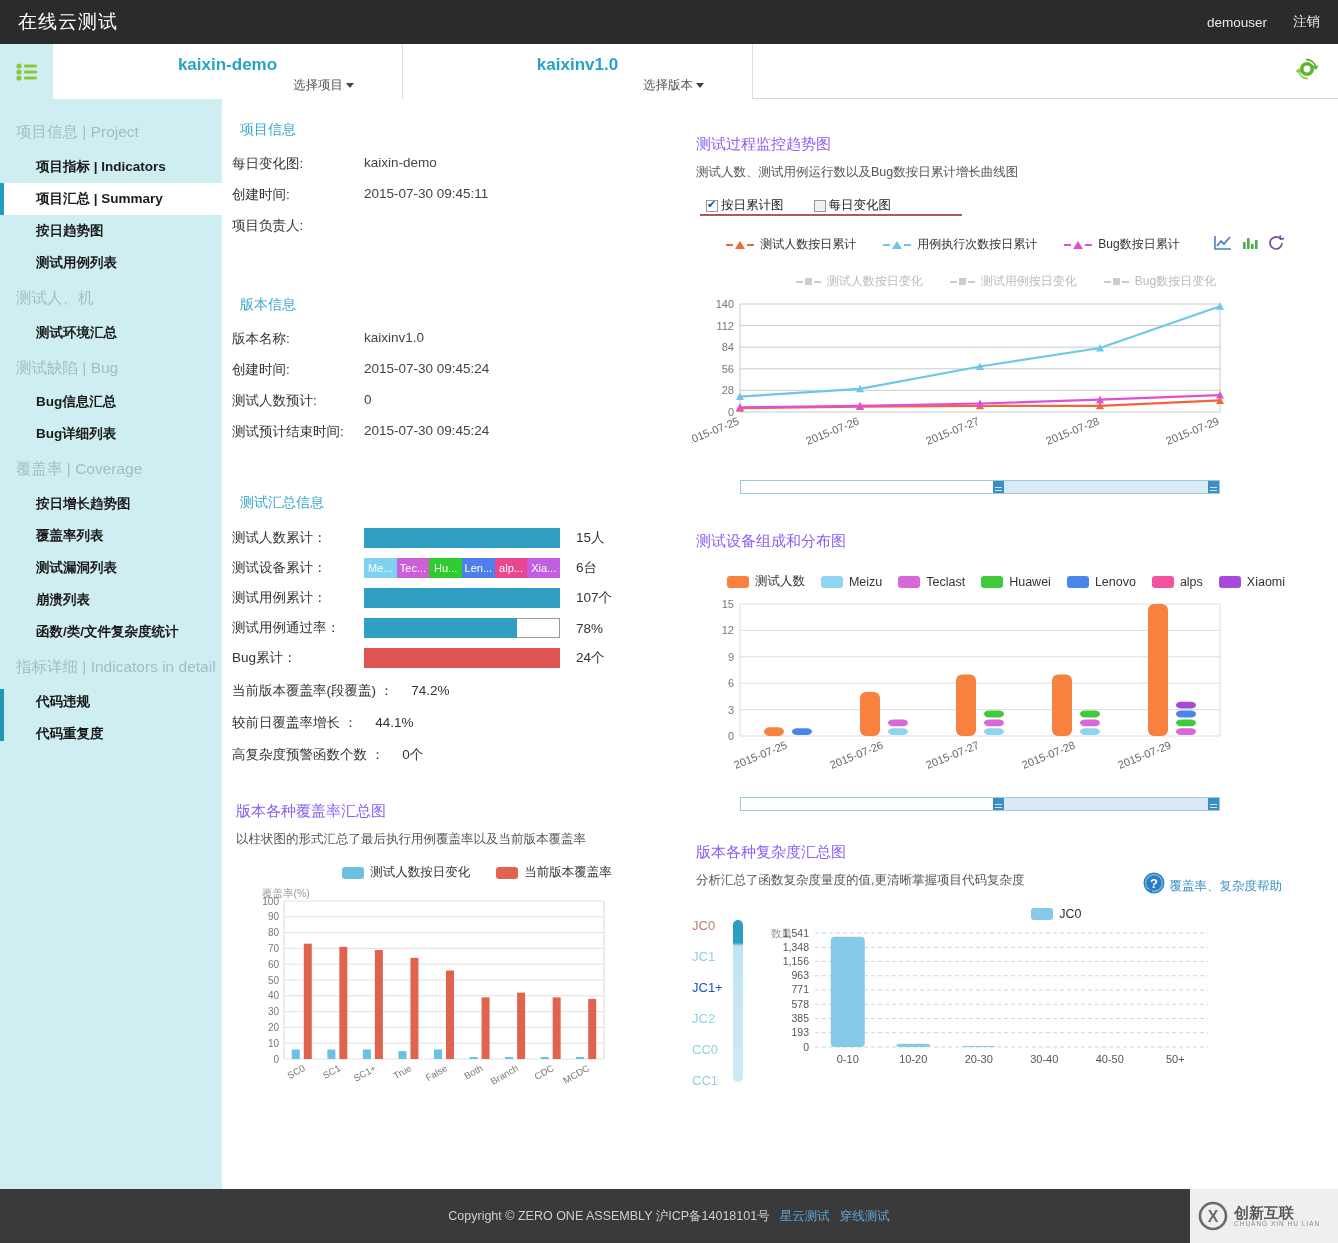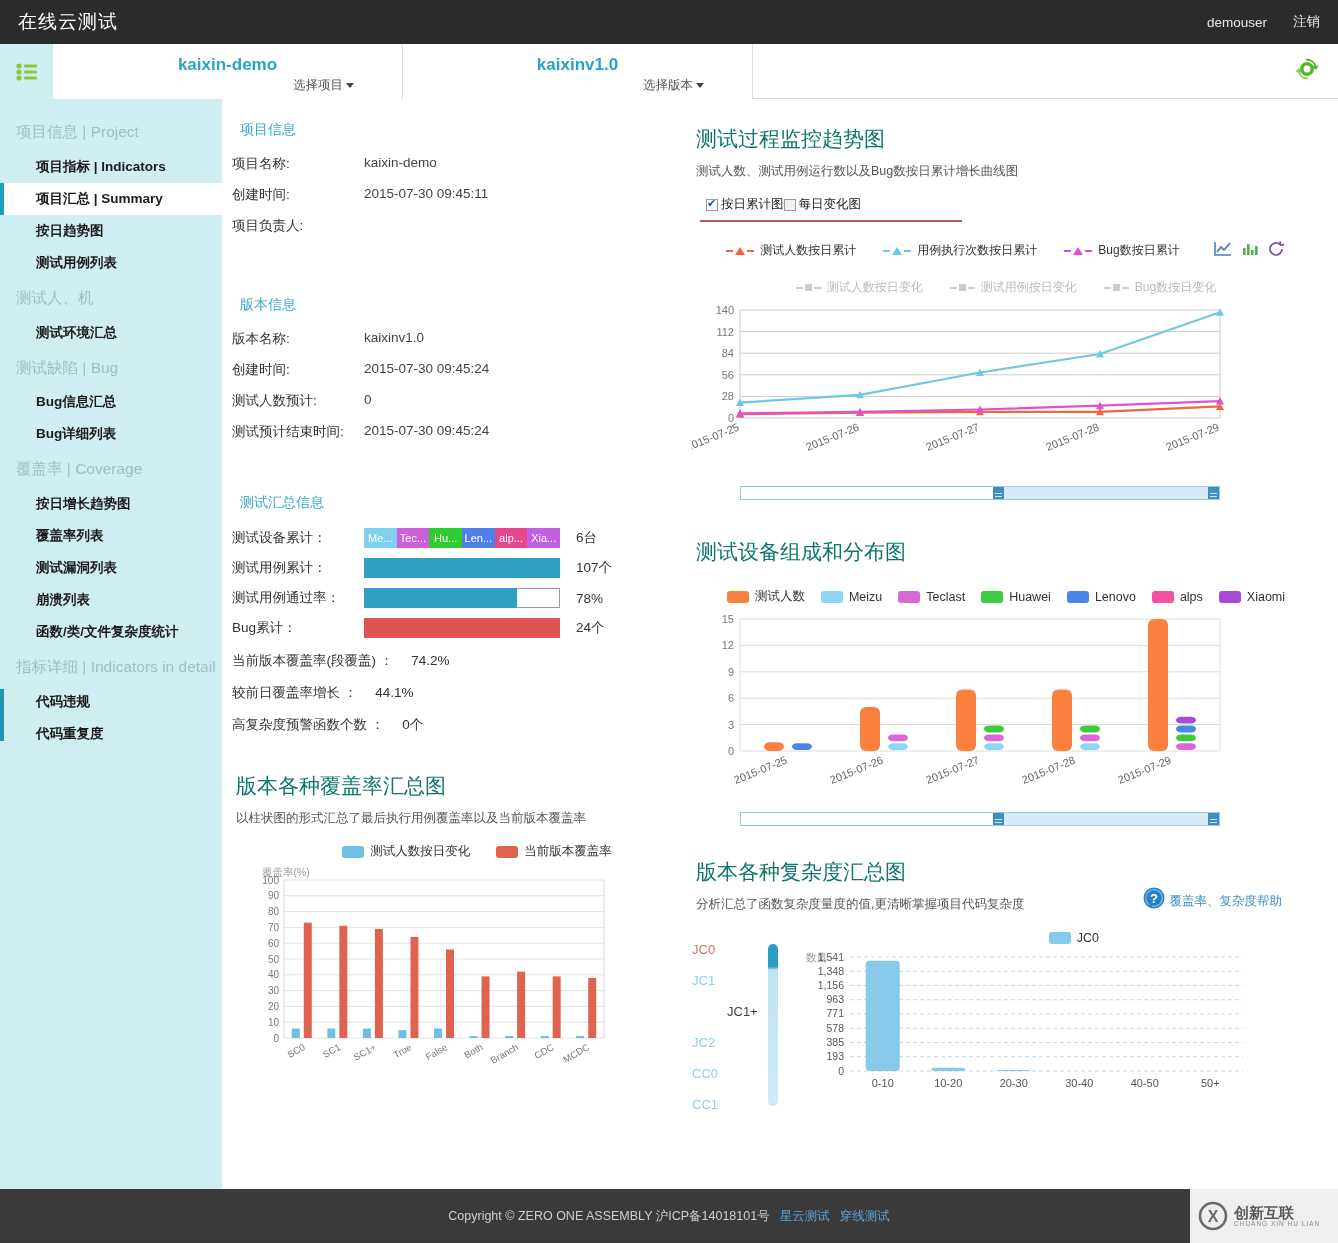--- a/index.html
+++ b/index.html
@@ -90,26 +90,26 @@
   .sumrow .num{ margin-left:16px; color:#333; }
   .devbar{ display:flex; width:196px; height:20px; overflow:hidden;}
   .devbar div{
     flex:1; color:#fff; font-size:11px; line-height:20px;
     text-align:center; overflow:hidden; white-space:nowrap;
   }
   .plainrow{ font-size:13.5px; color:#333; margin:14px 0 0 0; }
   .plainrow .v{ margin-left:18px; }
 
   
-  .panel-h1{ font-size:21px; color:#0f766e; margin:4px 0 10px 4px; font-weight:normal;}
+  .panel-h1{ font-size:15px; color:#8b5cf6; margin:14px 0 10px 4px; font-weight:normal;}
   .panel-h2{ font-size:12.5px; color:#555; margin:0 0 16px 4px;}
 
   .ckline{
-    display:flex; align-items:center; font-size:12.5px; color:#222;
-    border-bottom:2px solid #b05b4e; padding:0 0 7px 6px; width:262px; margin-left:8px;
+    display:flex; align-items:center; gap:30px; font-size:12.5px; color:#222;
+    border-bottom:2px solid #b05b4e; padding:0 0 0 6px; width:262px; margin-left:8px;
   }
   .ckline label{ display:flex; align-items:center; gap:3px; cursor:pointer;}
   .ck{ width:12px;height:12px;border:1px solid #9a9a9a;background:#fff;display:inline-block;position:relative;}
   .ck.on{ background:#fff;}
   .ck.on:after{
     content:"✔"; position:absolute; left:0; top:-3px; font-size:11px; color:#1b4f8a;
   }
   .ck.off{ background:#f1f1f1; }
 
   
@@ -233,21 +233,21 @@
   </div>
 
   <div class="content">
 
     <div class="col-left">
 
       <div>
         <div class="sec-title">项目信息</div>
         <div id="project-rows">
             <div class="inforow">
-              <div class="lbl">项目名称:</div>
+              <div class="lbl">每日变化图:</div>
               <div class="val">kaixin-demo</div>
             </div>
             <div class="inforow">
               <div class="lbl">创建时间:</div>
               <div class="val">2015-07-30 09:45:11</div>
             </div>
             <div class="inforow">
               <div class="lbl">项目负责人:</div>
               <div class="val"></div>
             </div>
@@ -276,20 +276,27 @@
               <div class="val">2015-07-30 09:45:24</div>
             </div>
           </div>
       </div>
 
       <div class="gap-b"></div>
 
       <div>
         <div class="sec-title">测试汇总信息</div>
         <div id="summary-rows">
+            <div class="sumrow">
+              <div class="lbl">测试人数累计：</div>
+              <div class="bar-outer">
+                <div class="bar-blue" style="width: 100%;"></div>
+              </div>
+              <div class="num">15人</div>
+            </div>
             <div class="sumrow">
               <div class="lbl">测试设备累计：</div>
               <div class="bar-outer">
                 <div class="devbar">
                   <div style="background: rgb(127, 210, 239);">Me...</div>
                   <div style="background: rgb(207, 95, 216);">Tec...</div>
                   <div style="background: rgb(46, 204, 46);">Hu...</div>
                   <div style="background: rgb(79, 127, 232);">Len...</div>
                   <div style="background: rgb(232, 70, 143);">alp...</div>
                   <div style="background: rgb(192, 95, 224);">Xia...</div>
@@ -624,21 +631,21 @@
               <text x="13" y="17" text-anchor="middle" font-size="13" font-weight="bold" fill="#ffffff">?</text>
             </svg>
           </span>
           <span class="txt">覆盖率、复杂度帮助</span>
         </div>
 
         <div class="cx-scale" style="margin-top:18px;">
           <div class="cx-labels" id="cx-labels">
               <div style="color: rgb(192, 122, 106);">JC0</div>
               <div style="color: rgb(143, 208, 230);">JC1</div>
-              <div style="color: #404040; margin-left: 35px;">JC1+</div>
+              <div style="color: #1d4ed8;">JC1+</div>
               <div style="color: rgb(143, 208, 230);">JC2</div>
               <div style="color: rgb(143, 208, 230);">CC0</div>
               <div style="color: rgb(143, 208, 230);">CC1</div>
             </div>
           <div class="cx-bar" style="background:linear-gradient(to bottom,#2a9fc4 0%,#2a9fc4 14%,#bfe4f2 16%,#cfeaf5 100%);"></div>
           <div style="flex:1;">
             <div class="legend2" id="cx-legend" style="justify-content:center;margin:0 0 4px 40px;">
                 <div class="li">
                   <span class="sw" style="background: rgb(135, 201, 232);"></span>
                   <span>JC0</span>

